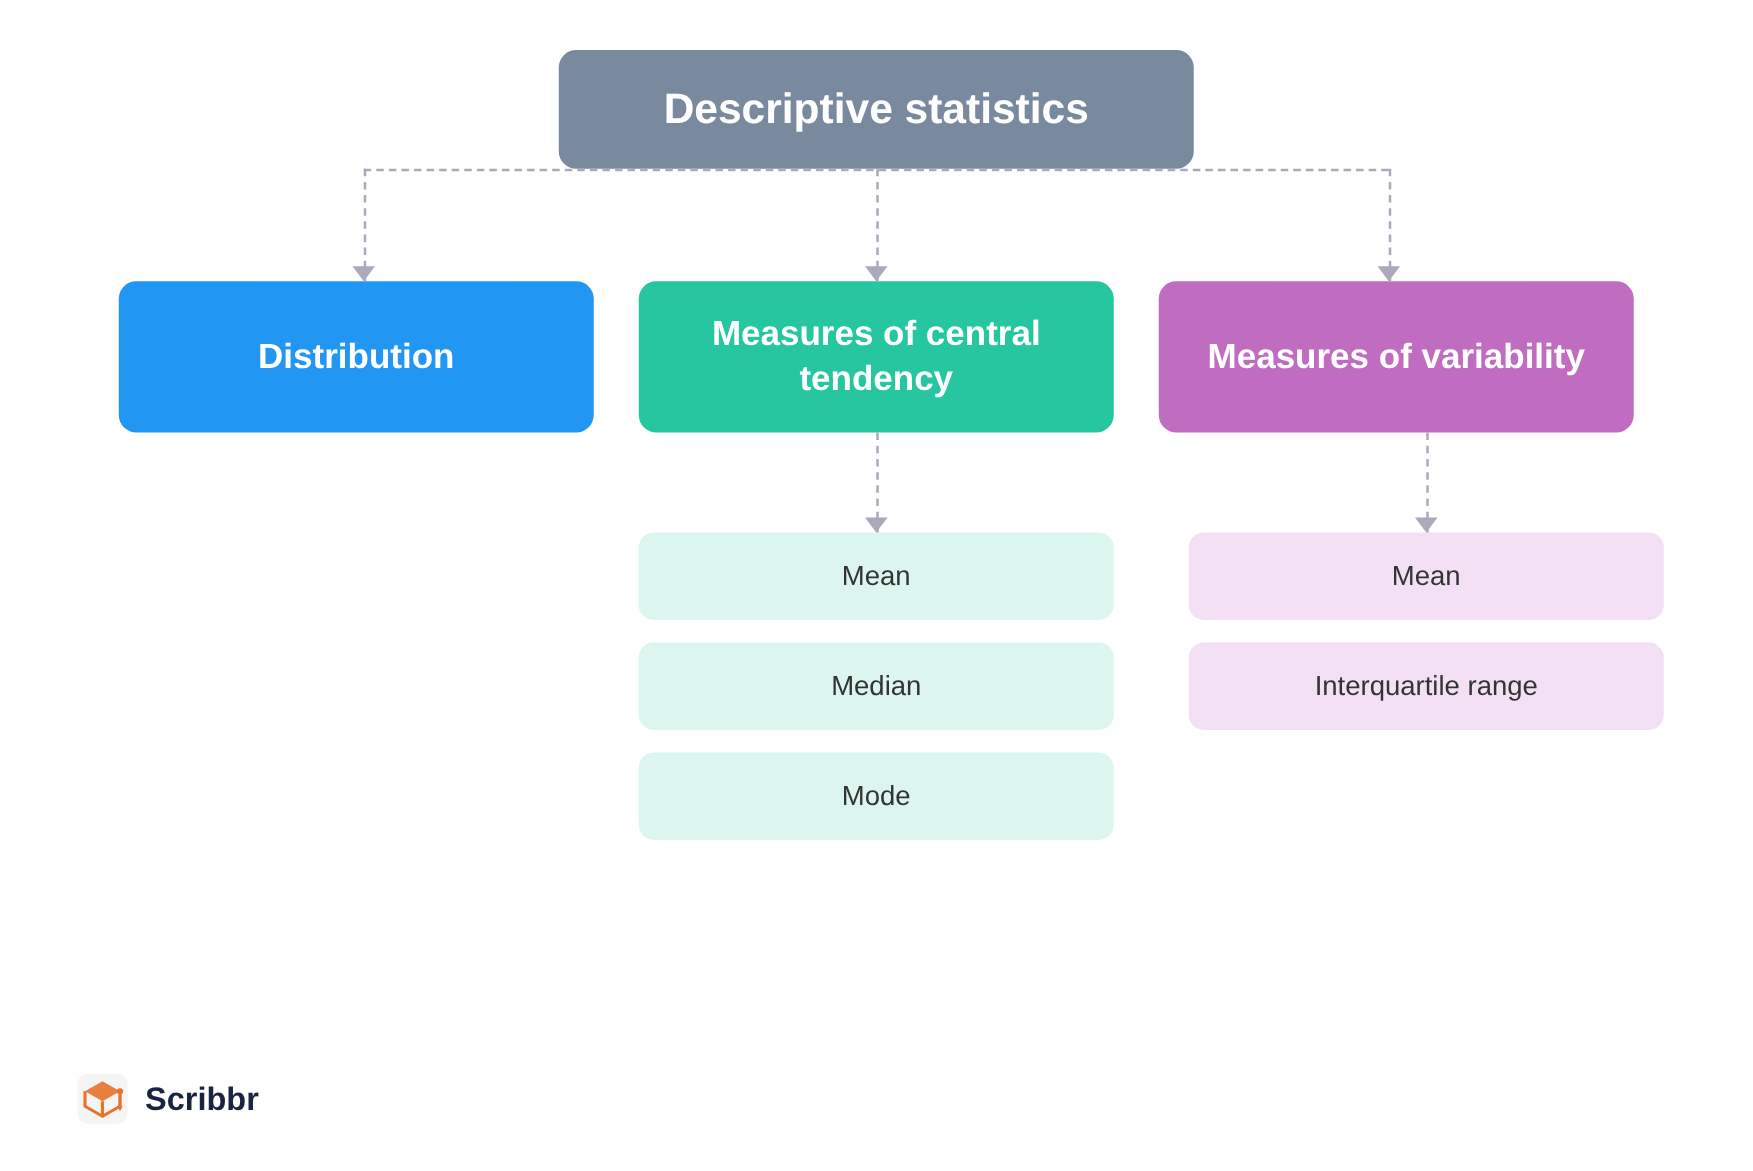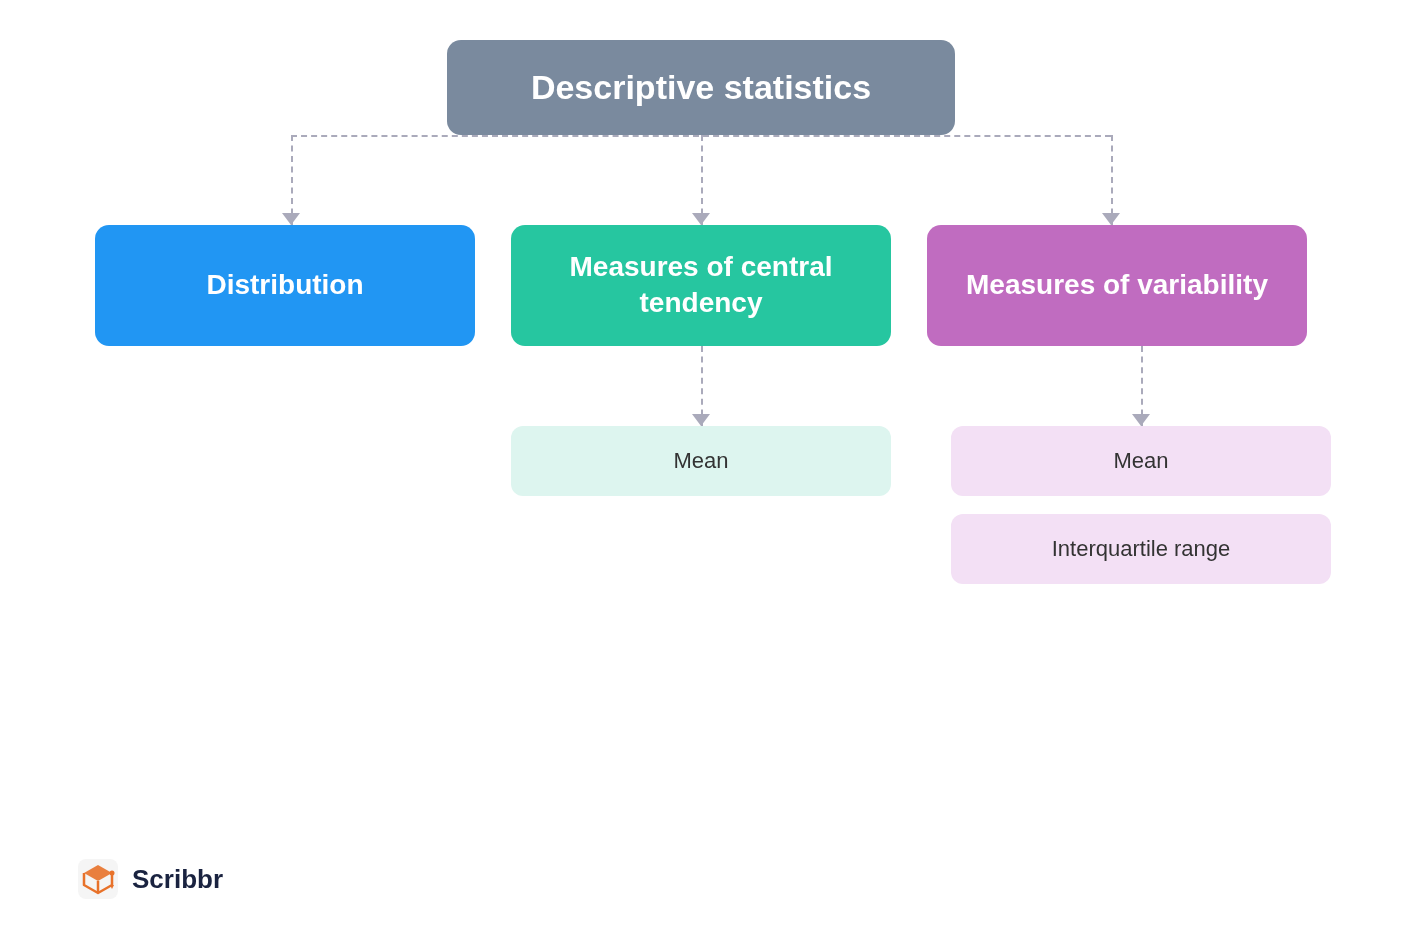--- a/index.html
+++ b/index.html
@@ -235,21 +235,21 @@
       text-align: center;
       font-size: 22px;
       color: #333;
       font-weight: 400;
     }
 
     
     .logo-row {
       position: absolute;
       bottom: 36px;
-      left: 76px;
+      left: 60px;
       display: flex;
       align-items: center;
       gap: 12px;
     }
 
     .logo-icon {
       width: 44px;
       height: 44px;
     }
 
@@ -296,20 +296,26 @@
     <div class="arrow-c2"></div>
     <div class="arrow-r2"></div>
   </div>
 
   <div class="level2-row">
     <div class="spacer-col"></div>
 
     <div class="sub-col">
       <div class="sub-item-green">
         <span>Mean</span>
+      </div>
+      <div class="sub-item-green">
+        <span>Median</span>
+      </div>
+      <div class="sub-item-green">
+        <span>Mode</span>
       </div>
     </div>
 
     <div class="sub-col">
       <div class="sub-item-purple">
         <span>Mean</span>
       </div>
       <div class="sub-item-purple">
         <span>Interquartile range</span>
       </div>

